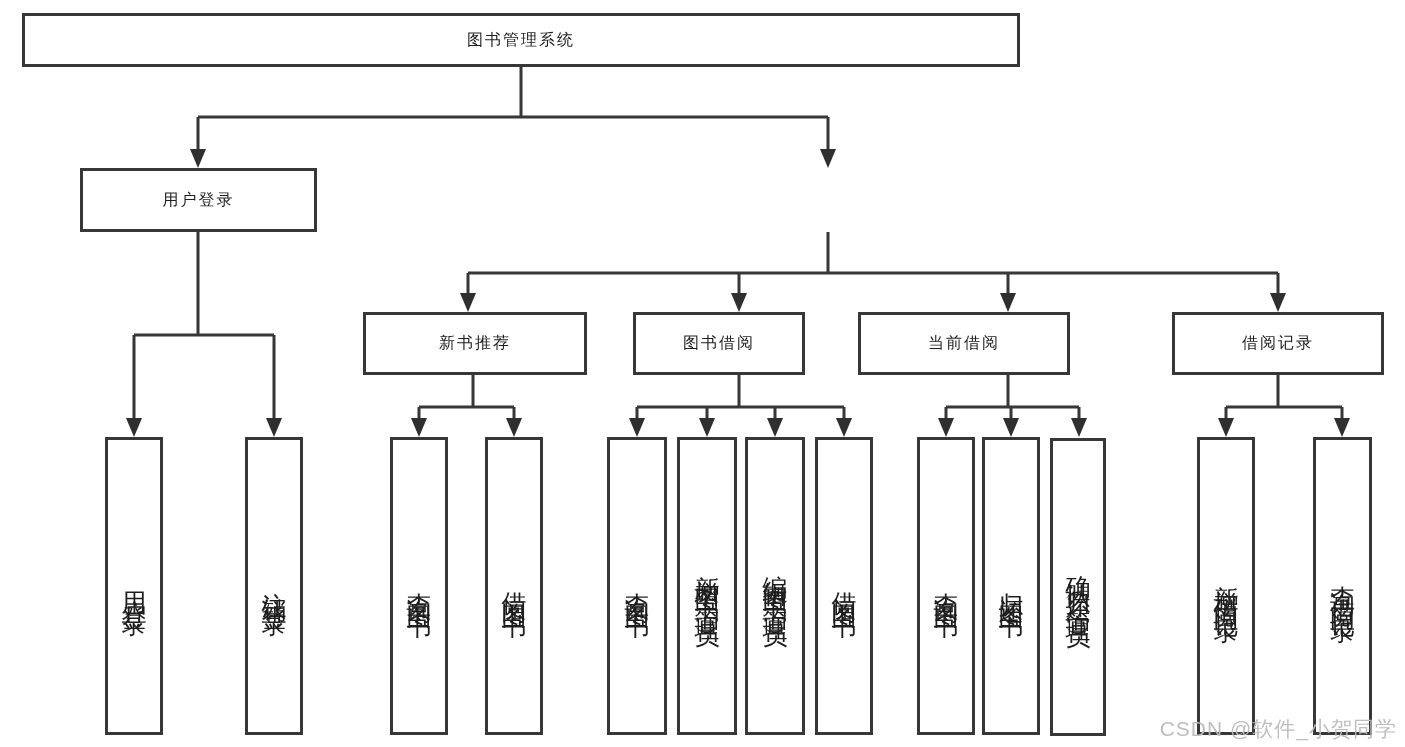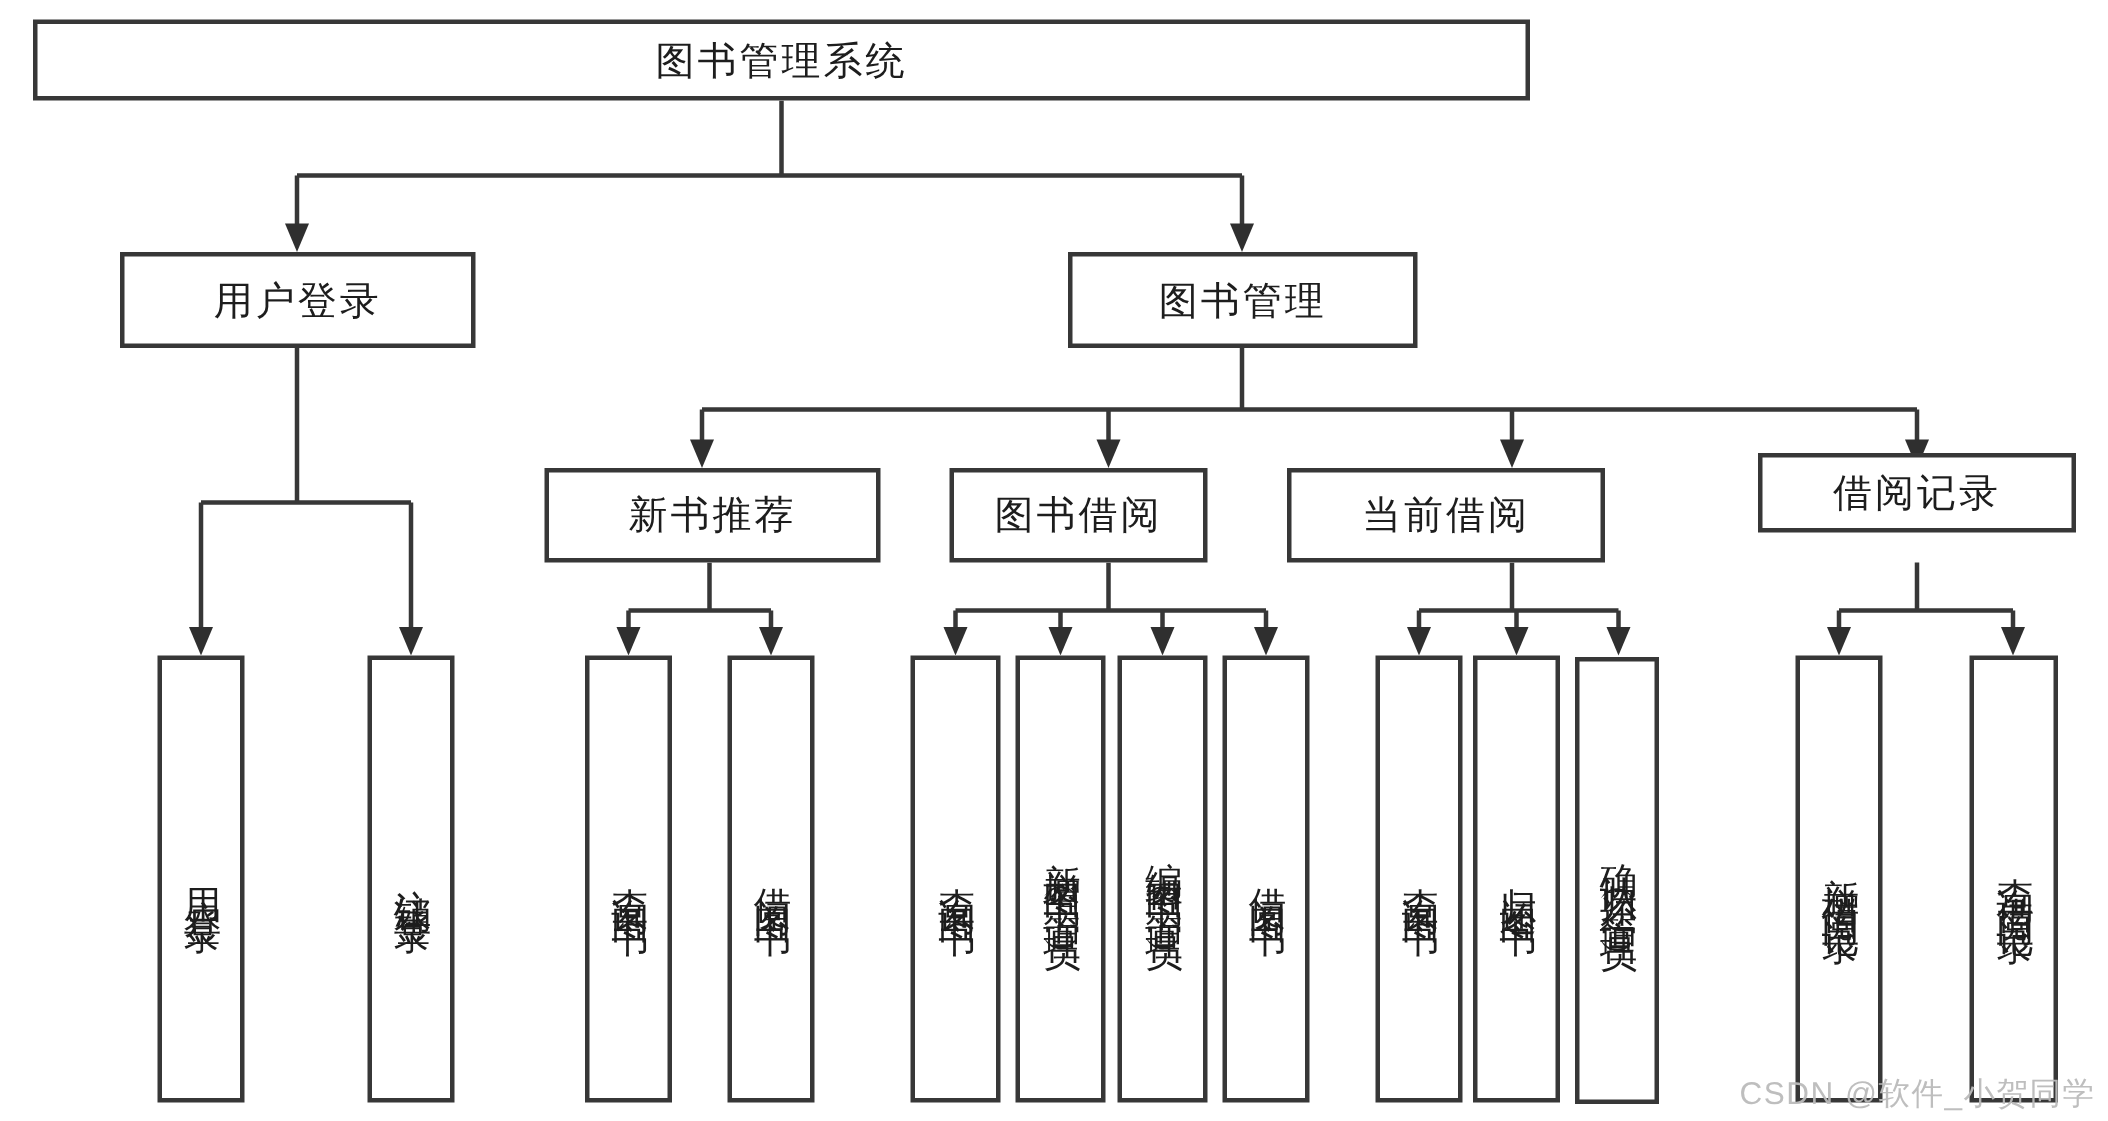--- a/index.html
+++ b/index.html
@@ -13,21 +13,21 @@
   .connectors{position:absolute;left:0;top:0;width:1405px;height:747px;}
   .node{
     position:absolute;
     box-sizing:border-box;
     border:3px solid #373737;
     background:#ffffff;
     display:flex;
     align-items:center;
     justify-content:center;
     color:#1d1d1d;
-    font-size:26px;
+    font-size:16px;
     letter-spacing:2px;
     text-align:center;
     z-index:2;
   }
   .node.v{
     writing-mode:vertical-rl;
     text-orientation:mixed;
     font-size:25px;
     letter-spacing:7px;
     line-height:1;
@@ -78,26 +78,25 @@
       <polygon points="1003,418 1019,418 1011,437"></polygon>
       <polygon points="1071,418 1087,418 1079,437"></polygon>
       <polygon points="1218,418 1234,418 1226,437"></polygon>
       <polygon points="1334,418 1350,418 1342,437"></polygon>
     </g>
   </svg>
 
   <div class="node" style="left:22px;top:13px;width:998px;height:54px">图书管理系统</div>
 
   <div class="node" style="left:80px;top:168px;width:237px;height:64px">用户登录</div>
-  <div class="node" style="left:712px;top:168px;width:233px;height:64px">图书管理</div>
 
   <div class="node" style="left:363px;top:312px;width:224px;height:63px">新书推荐</div>
   <div class="node" style="left:633px;top:312px;width:172px;height:63px">图书借阅</div>
   <div class="node" style="left:858px;top:312px;width:212px;height:63px">当前借阅</div>
-  <div class="node" style="left:1172px;top:302px;width:212px;height:53px">借阅记录</div>
+  <div class="node" style="left:1172px;top:312px;width:212px;height:63px">借阅记录</div>
 
   <div class="node v" style="left:105px;top:437px;width:58px;height:298px">用户登录</div>
   <div class="node v" style="left:245px;top:437px;width:58px;height:298px">注销登录</div>
 
   <div class="node v" style="left:390px;top:437px;width:58px;height:298px">查询图书</div>
   <div class="node v" style="left:485px;top:437px;width:58px;height:298px">借阅图书</div>
 
   <div class="node v" style="left:607px;top:437px;width:60px;height:298px">查询图书</div>
   <div class="node v" style="left:677px;top:437px;width:60px;height:298px">新增图书（管理员）</div>
   <div class="node v" style="left:745px;top:437px;width:60px;height:298px">编辑图书（管理员）</div>

